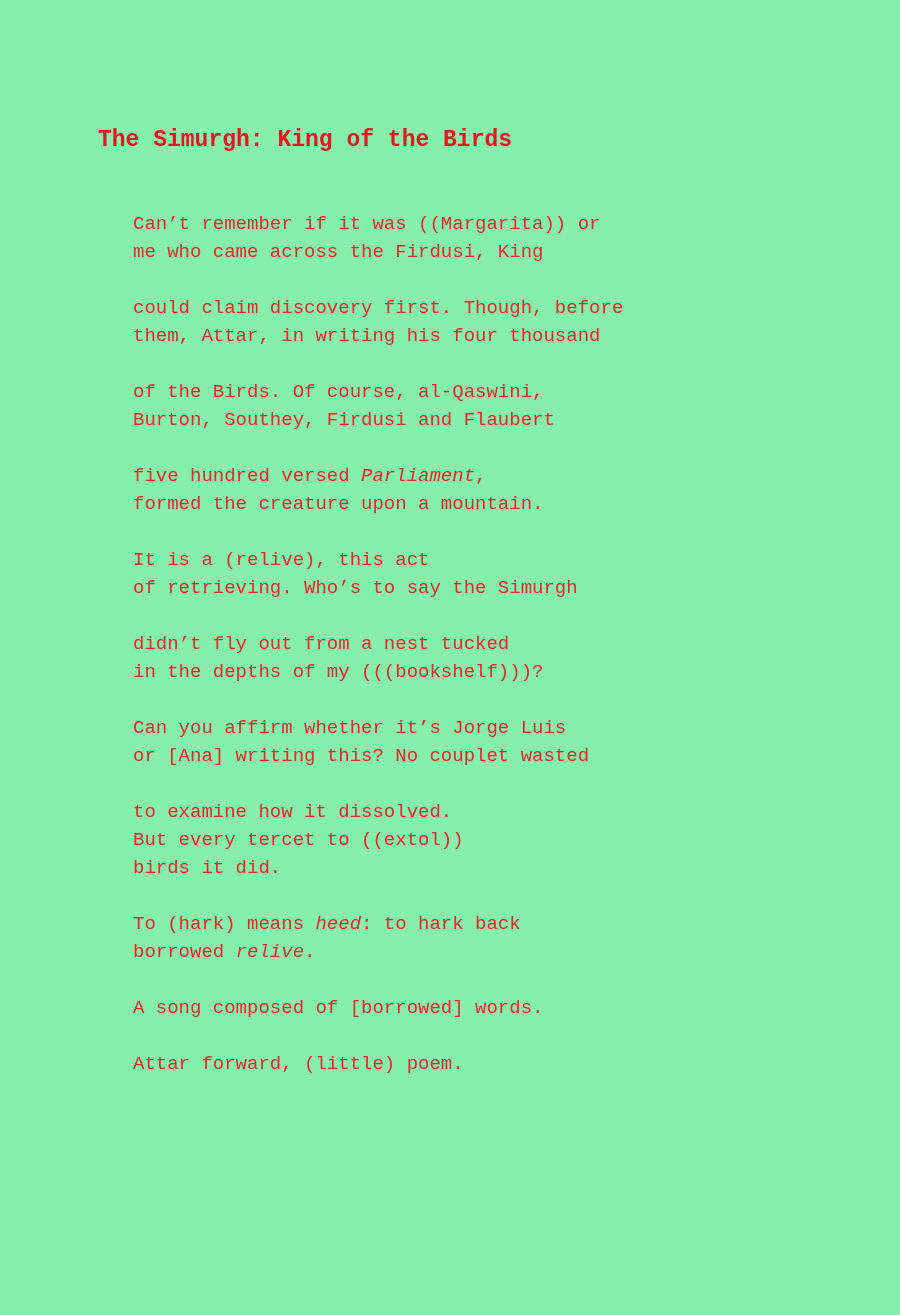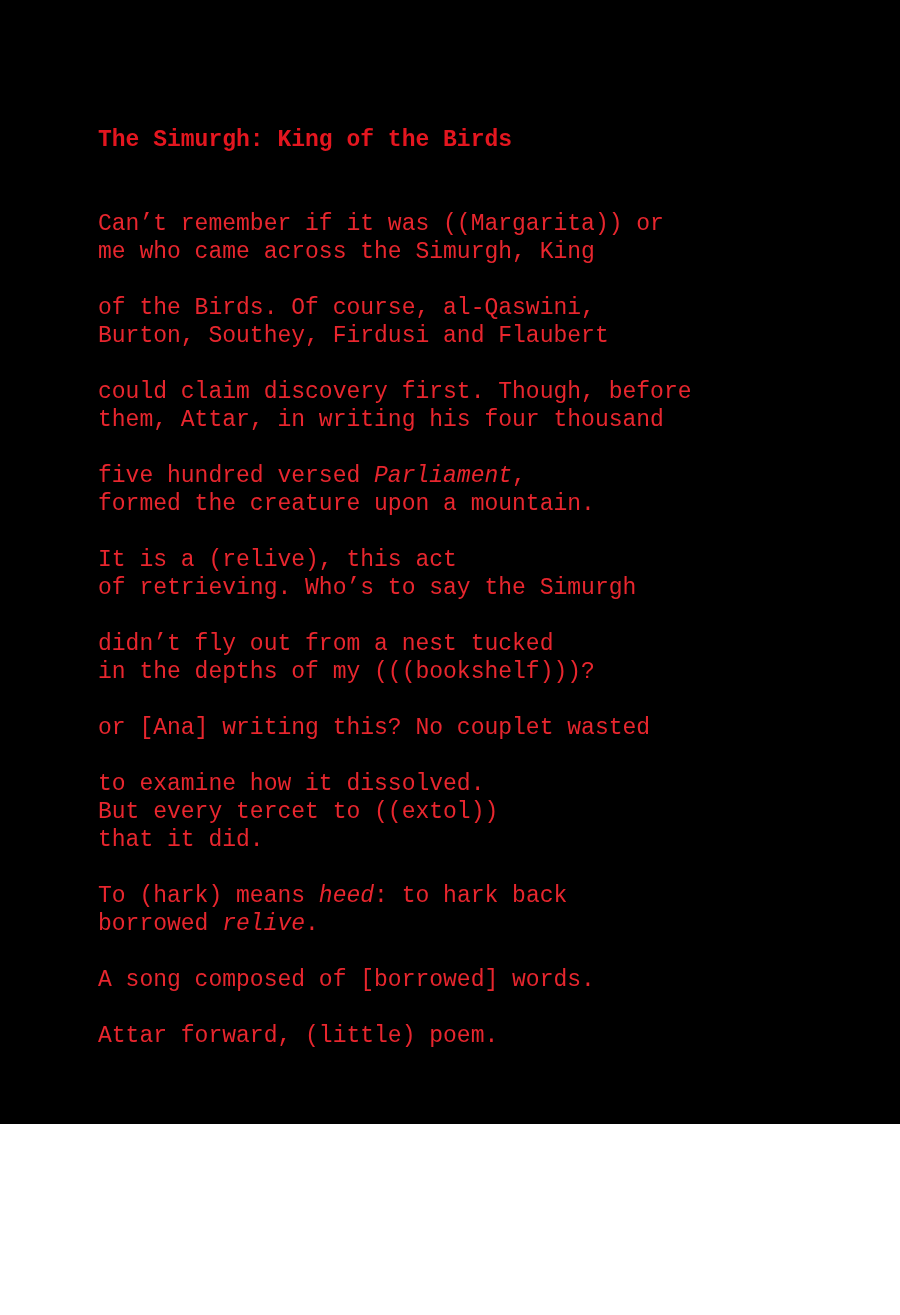--- a/index.html
+++ b/index.html
@@ -9,36 +9,37 @@
   }
   body {
     width: 900px;
     height: 1315px;
     overflow: hidden;
     font-family: "Liberation Mono", "DejaVu Sans Mono", monospace;
   }
   .page {
     box-sizing: border-box;
     width: 900px;
-    height: 1124px;
+    height: 1315px;
     padding: 126px 40px 0 98px;
-    background: #000000;
+    background: #86efac;
   }
   .poem-title {
     margin: 0 0 56px 0;
     font-size: 23px;
     line-height: 28px;
     font-weight: bold;
     color: #e4161f;
     letter-spacing: 0;
   }
   .poem-body {
     color: #e8262e;
-    font-size: 23px;
+    font-size: 19px;
     line-height: 28px;
+    margin-left: 35px;
   }
   .stanza {
     margin: 0 0 28px 0;
   }
   .line {
     display: block;
     white-space: pre;
   }
   .line em {
     font-style: italic;
@@ -46,49 +47,50 @@
   }
 </style>
 </head>
 <body>
 
 <main class="page">
   <h1 class="poem-title">The Simurgh: King of the Birds</h1>
   <div class="poem-body">
       <p class="stanza">
         <span class="line"><span>Can’t remember if it was ((Margarita)) or</span></span>
-        <span class="line"><span>me who came across the Simurgh, King</span></span>
+        <span class="line"><span>me who came across the Firdusi, King</span></span>
+      </p>
+      <p class="stanza">
+        <span class="line"><span>could claim discovery first. Though, before</span></span>
+        <span class="line"><span>them, Attar, in writing his four thousand</span></span>
       </p>
       <p class="stanza">
         <span class="line"><span>of the Birds. Of course, al-Qaswini,</span></span>
         <span class="line"><span>Burton, Southey, Firdusi and Flaubert</span></span>
-      </p>
-      <p class="stanza">
-        <span class="line"><span>could claim discovery first. Though, before</span></span>
-        <span class="line"><span>them, Attar, in writing his four thousand</span></span>
       </p>
       <p class="stanza">
         <span class="line"><span>five hundred versed </span><em>Parliament</em><span>,</span></span>
         <span class="line"><span>formed the creature upon a mountain.</span></span>
       </p>
       <p class="stanza">
         <span class="line"><span>It is a (relive), this act</span></span>
         <span class="line"><span>of retrieving. Who’s to say the Simurgh</span></span>
       </p>
       <p class="stanza">
         <span class="line"><span>didn’t fly out from a nest tucked</span></span>
         <span class="line"><span>in the depths of my (((bookshelf)))?</span></span>
       </p>
       <p class="stanza">
+        <span class="line"><span>Can you affirm whether it’s Jorge Luis</span></span>
         <span class="line"><span>or [Ana] writing this? No couplet wasted</span></span>
       </p>
       <p class="stanza">
         <span class="line"><span>to examine how it dissolved.</span></span>
         <span class="line"><span>But every tercet to ((extol))</span></span>
-        <span class="line"><span>that it did.</span></span>
+        <span class="line"><span>birds it did.</span></span>
       </p>
       <p class="stanza">
         <span class="line"><span>To (hark) means </span><em>heed</em><span>: to hark back</span></span>
         <span class="line"><span>borrowed </span><em>relive</em><span>.</span></span>
       </p>
       <p class="stanza">
         <span class="line"><span>A song composed of [borrowed] words.</span></span>
       </p>
       <p class="stanza">
         <span class="line"><span>Attar forward, (little) poem.</span></span>

